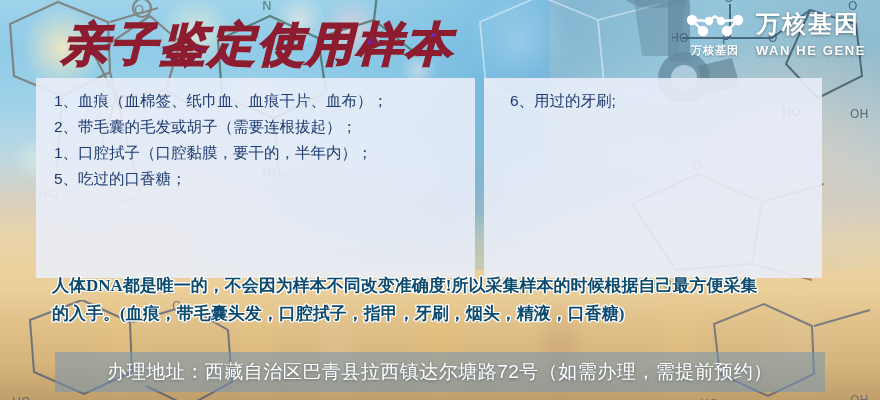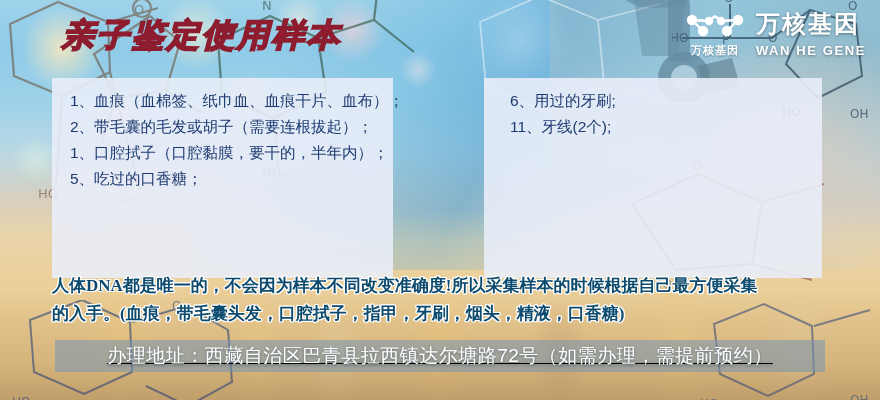--- a/index.html
+++ b/index.html
@@ -78,23 +78,23 @@
       radial-gradient(ellipse 52px 92px at 800px 140px, rgba(226,204,170,.65), rgba(226,204,170,0) 72%);
   }
   
   .chem{position:absolute;inset:0;}
   .chem svg{position:absolute;}
 
   
   .title{
     position:absolute;left:62px;top:14px;
     font-family:"Liberation Serif","DejaVu Serif",serif;
-    font-size:32px;font-weight:700;font-style:italic;
+    font-size:46px;font-weight:700;font-style:italic;
     letter-spacing:3px;
-    color:#be185d;
+    color:#6d28d9;
     -webkit-text-stroke:2px #8d1c2e;
     text-shadow:0 1px 0 rgba(255,255,255,.5);
     white-space:nowrap;
   }
   .logo{
     position:absolute;right:14px;top:10px;
     display:flex;align-items:center;gap:10px;
   }
   .logo-mark{display:flex;flex-direction:column;align-items:center;gap:3px;}
   .logo-mark-sub{
@@ -110,21 +110,21 @@
     margin-top:8px;font-size:13px;font-weight:700;color:#ffffff;letter-spacing:1.6px;
     text-shadow:0 1px 3px rgba(0,0,0,.40);
   }
 
   
   .panel{
     position:absolute;
     background:rgba(233,237,248,.90);
     padding:10px 0 10px 0;
   }
-  .panel-left{left:52px;top:78px;width:341px;height:180px;}
+  .panel-left{left:36px;top:78px;width:439px;height:180px;}
   .panel-right{left:484px;top:78px;width:338px;height:180px;}
   .sample-list{list-style:none;margin:0;padding:0 0 0 18px;}
   .sample-list li{
     color:#1d3a71;
     font-size:15.5px;
     line-height:26px;
     white-space:nowrap;
     font-family:"Liberation Sans","DejaVu Sans",sans-serif;
   }
   .panel-right .sample-list{padding-left:26px;}
@@ -136,23 +136,23 @@
     font-size:17px;line-height:28px;font-weight:700;
     color:#0c4a6e;
     text-shadow:
       -1.3px 0 #ffffff, 1.3px 0 #ffffff, 0 -1.3px #ffffff, 0 1.3px #ffffff,
       -1px -1px #ffffff, 1px -1px #ffffff, -1px 1px #ffffff, 1px 1px #ffffff;
   }
   .note .l2{display:block;}
 
   
   .addr-bar{
-    position:absolute;left:55px;top:340px;width:770px;height:32px;
+    position:absolute;left:55px;top:352px;width:770px;height:40px;
     background:rgba(118,150,178,.55);
-    display:flex;align-items:center;justify-content:center;text-decoration:underline;
+    display:flex;align-items:center;justify-content:center;
   }
   .addr-text{
     color:#ffffff;font-size:19px;letter-spacing:.5px;white-space:nowrap;
     text-shadow:0 1px 3px rgba(40,60,80,.55);
     font-family:"Liberation Sans","DejaVu Sans",sans-serif;
   }
 </style>
 </head>
 <body>
 
@@ -273,21 +273,20 @@
       <li>1、血痕（血棉签、纸巾血、血痕干片、血布）；</li>
       <li>2、带毛囊的毛发或胡子（需要连根拔起）；</li>
       <li>1、口腔拭子（口腔黏膜，要干的，半年内）；</li>
       <li>5、吃过的口香糖；</li>
     </ul>
   </div>
 
   <div class="panel panel-right">
     <ul class="sample-list">
       <li>6、用过的牙刷;</li>
-      <li>11、牙线(2个);</li>
     </ul>
   </div>
 
   <div class="note">
     <span class="l1">人体DNA都是唯一的，不会因为样本不同改变准确度!所以采集样本的时候根据自己最方便采集</span>
     <span class="l2">的入手。(血痕，带毛囊头发，口腔拭子，指甲，牙刷，烟头，精液，口香糖)</span>
   </div>
 
   <div class="addr-bar">
     <span class="addr-text">办理地址：西藏自治区巴青县拉西镇达尔塘路72号（如需办理，需提前预约）</span>

